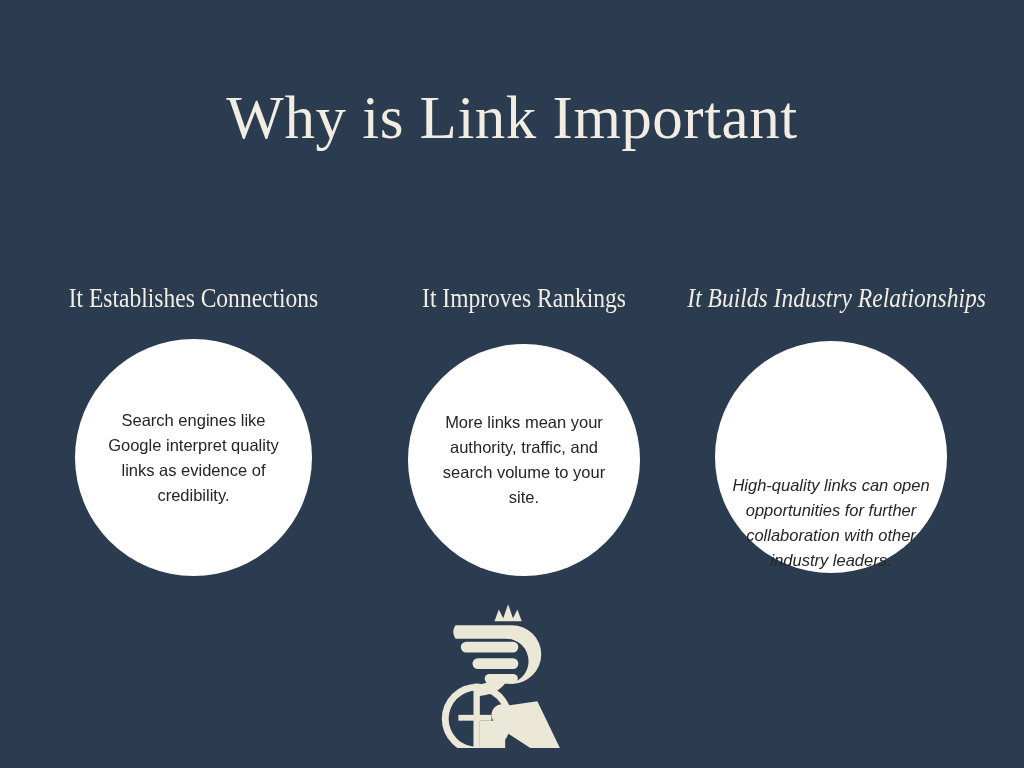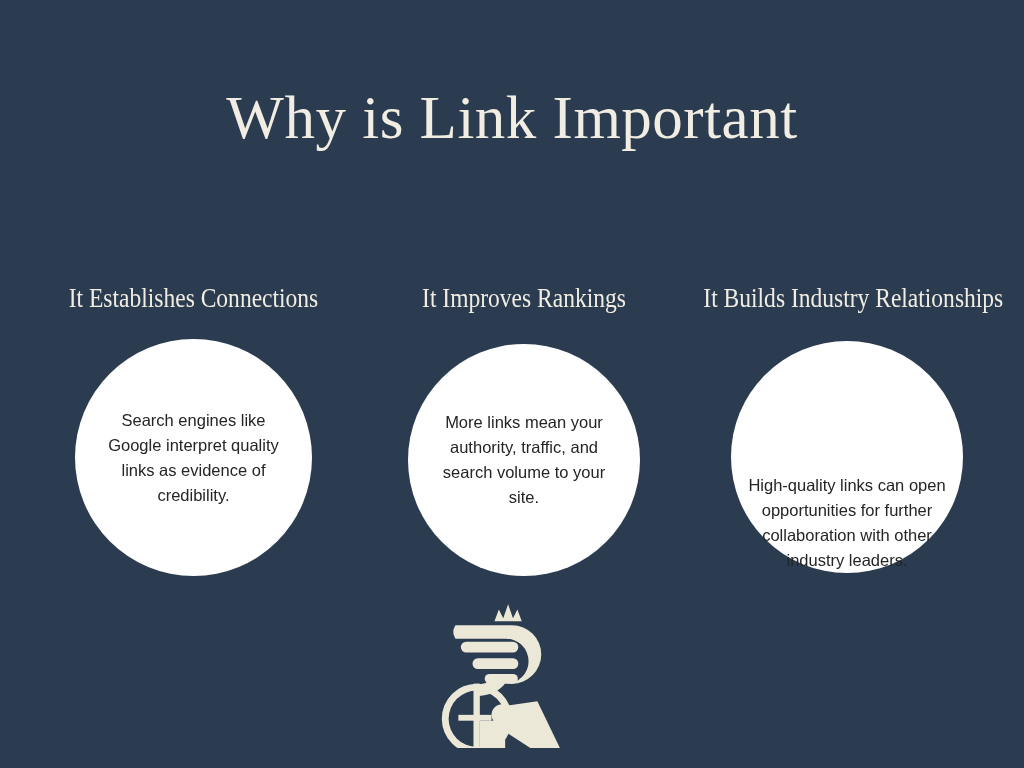--- a/index.html
+++ b/index.html
@@ -48,21 +48,21 @@
     width: 896px;
     height: 300px;
     margin-top: 19px;
   }
   .column {
     position: absolute;
     top: 0;
   }
   .col-1 { left: 21px;  width: 345px; }
   .col-2 { left: 365px; width: 318px; }
-  .col-3 { left: 676px; width: 342px; }
+  .col-3 { left: 660px; width: 342px; font-style: italic; }
 
   .col-heading {
     width: 100%;
     text-align: center;
     color: #f1ede2;
     font-family: "Liberation Serif", "DejaVu Serif", serif;
     font-size: 28px;
     line-height: 34px;
     font-weight: 400;
     transform: scaleX(0.84);

